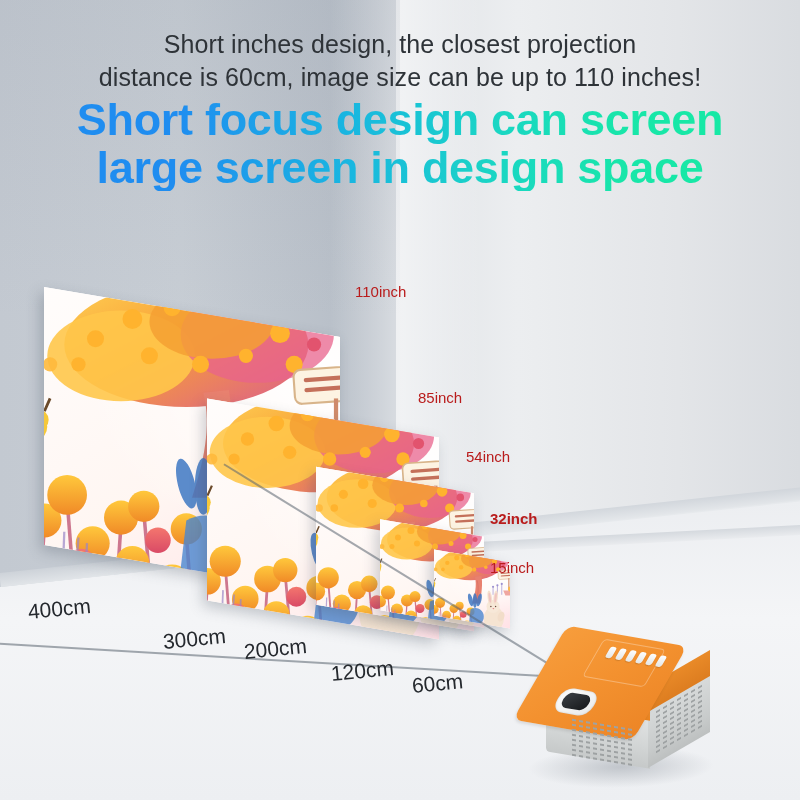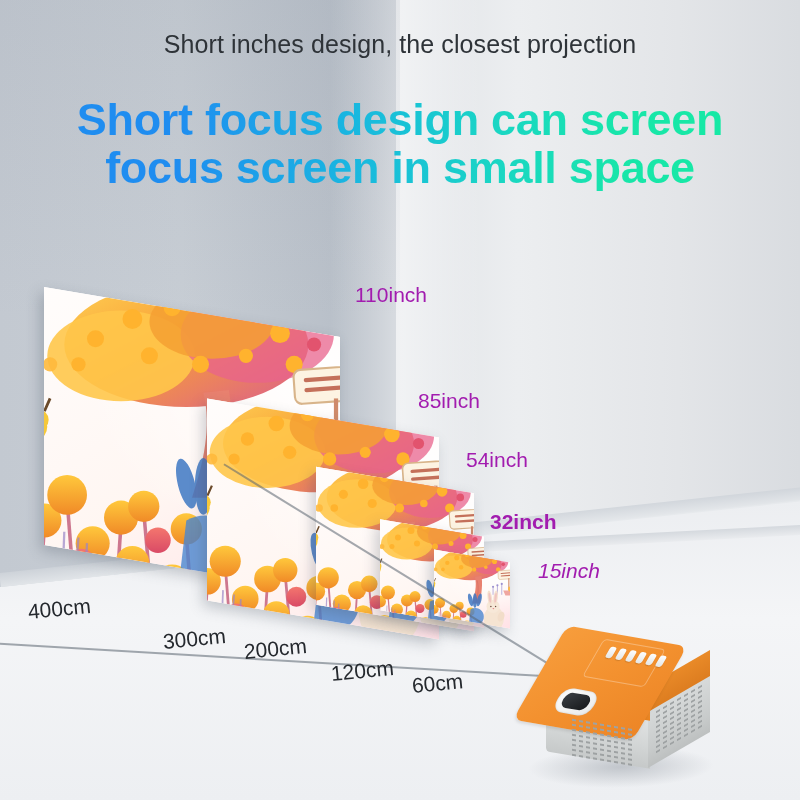--- a/index.html
+++ b/index.html
@@ -61,21 +61,21 @@
   
   .screen{
     position:absolute;overflow:hidden;
     transform:skewY(9.6deg);
     box-shadow:-4px 6px 14px rgba(70,80,95,.28);
     background:#fff;
   }
   .screen .art{position:absolute;left:0;top:0;width:100%;height:100%;transform:skewY(-9.6deg) scale(1.32);}
 
   
-  .inch-label{position:absolute;font-size:21px;color:#a21caf;white-space:nowrap;}
+  .inch-label{position:absolute;font-size:15px;color:#b91c1c;white-space:nowrap;}
   
   .cm-label{position:absolute;font-size:21px;color:#25292e;white-space:nowrap;transform-origin:0 50%;}
 
   
   .beam{position:absolute;height:1.6px;background:rgba(90,100,112,.55);transform-origin:0 50%;}
 
   
   #projector{position:absolute;left:516px;top:630px;width:210px;height:150px;}
   .pj-top{
     position:absolute;left:18px;top:6px;width:132px;height:94px;
@@ -144,24 +144,25 @@
   <div class="wall-left"></div>
   <div class="wall-right"></div>
   <div class="corner-glow"></div>
   <div class="wall-shadow"></div>
   <div class="floor"></div>
   <div class="baseboard"></div>
   <div class="baseboard2"></div>
 
   <div class="sub">
     <div>Short inches design, the closest projection</div>
+    <div>distance is 60cm, image size can be up to 110 inches!</div>
   </div>
   <div class="headline">
     <span>Short focus design can screen</span>
-    <span class="l2">focus screen in small space</span>
+    <span class="l2">large screen in design space</span>
   </div>
 
   <svg width="0" height="0" style="position:absolute" aria-hidden="true">
     <defs>
       <linearGradient id="bg-art" x1="0" y1="0" x2="1" y2="1">
         <stop offset="0%" stop-color="#ffffff"></stop>
         <stop offset="55%" stop-color="#fff6f2"></stop>
         <stop offset="100%" stop-color="#ffd7e0"></stop>
       </linearGradient>
       <radialGradient id="glow-art" cx="62%" cy="40%" r="55%">
@@ -353,21 +354,21 @@
       </svg>
   </div>
 
   <div class="beam" style="left:556px;top:668px;width:390px;transform:rotate(-148.4deg);"></div>
   <div class="beam" style="left:552px;top:676px;width:570px;transform:rotate(-176.6deg);"></div>
 
   <div class="inch-label" style="left:355px;top:283px;">110inch</div>
   <div class="inch-label" style="left:418px;top:389px;">85inch</div>
   <div class="inch-label" style="left:466px;top:448px;">54inch</div>
   <div class="inch-label" style="left:490px;top:510px;font-weight:bold;">32inch</div>
-  <div class="inch-label" style="left:538px;top:559px;font-style:italic;">15inch</div>
+  <div class="inch-label" style="left:490px;top:559px;">15inch</div>
 
   <div class="cm-label" style="left:28px;top:600px;transform:rotate(-5.5deg);">400cm</div>
   <div class="cm-label" style="left:163px;top:630px;transform:rotate(-5.5deg);">300cm</div>
   <div class="cm-label" style="left:244px;top:640px;transform:rotate(-5.5deg);">200cm</div>
   <div class="cm-label" style="left:331px;top:662px;transform:rotate(-5.5deg);">120cm</div>
   <div class="cm-label" style="left:412px;top:674px;transform:rotate(-5.5deg);">60cm</div>
 
   <div id="projector">
     <div class="pj-shadow"></div>
     <div class="pj-front"></div>

